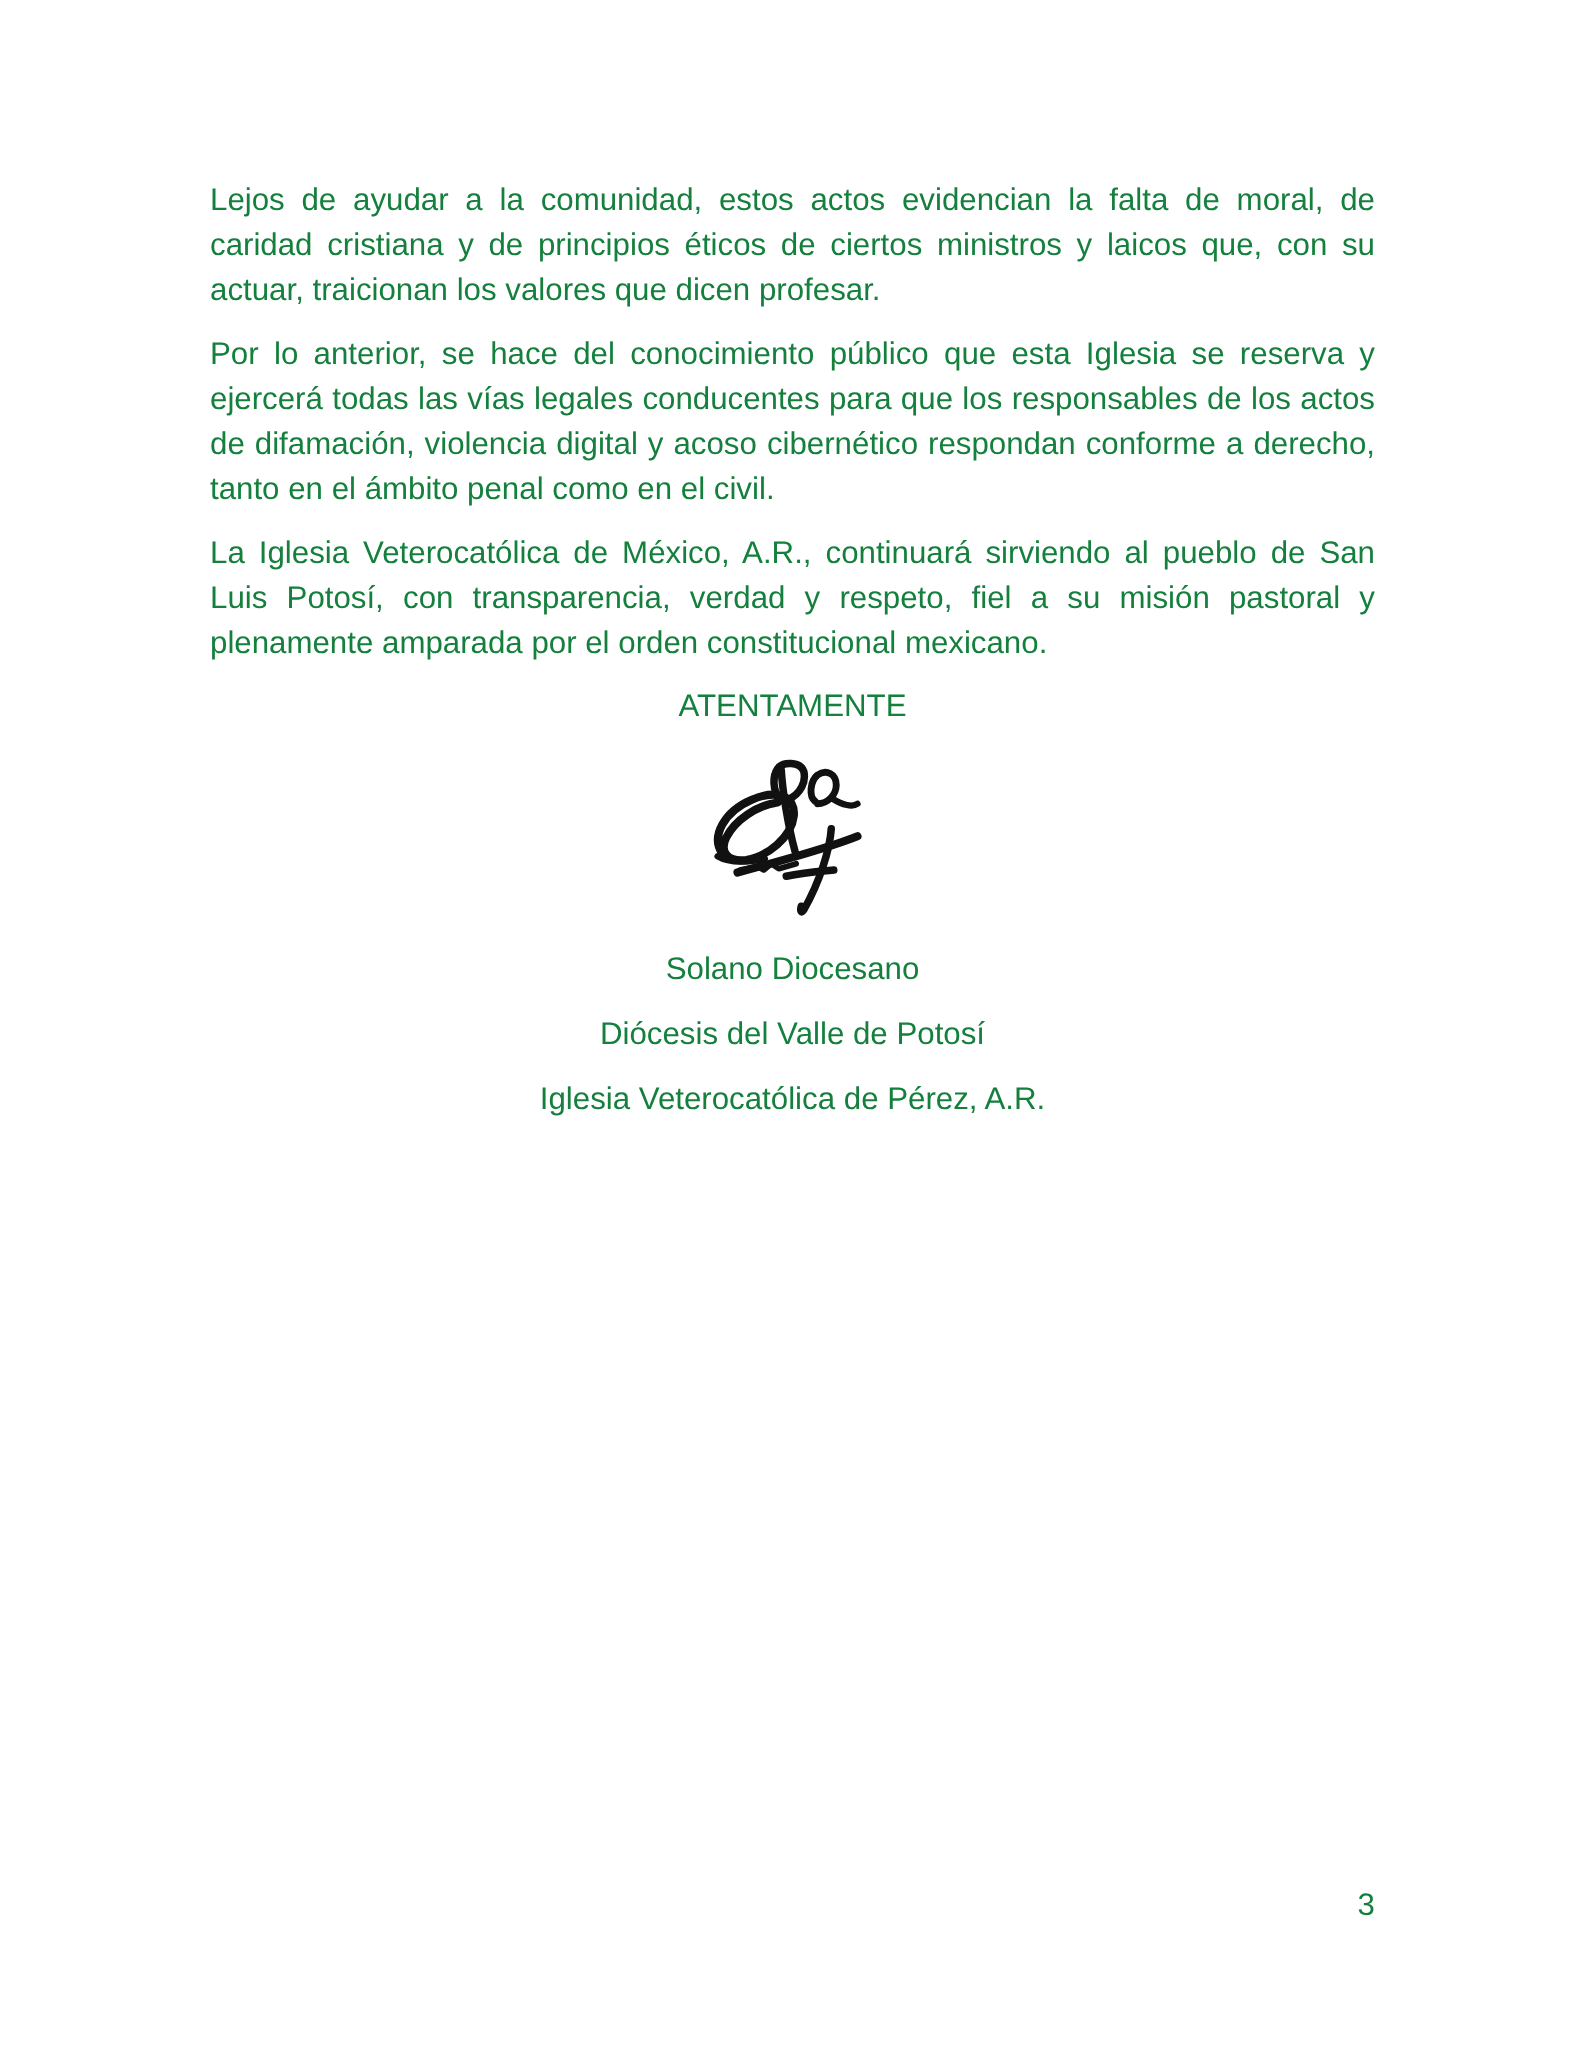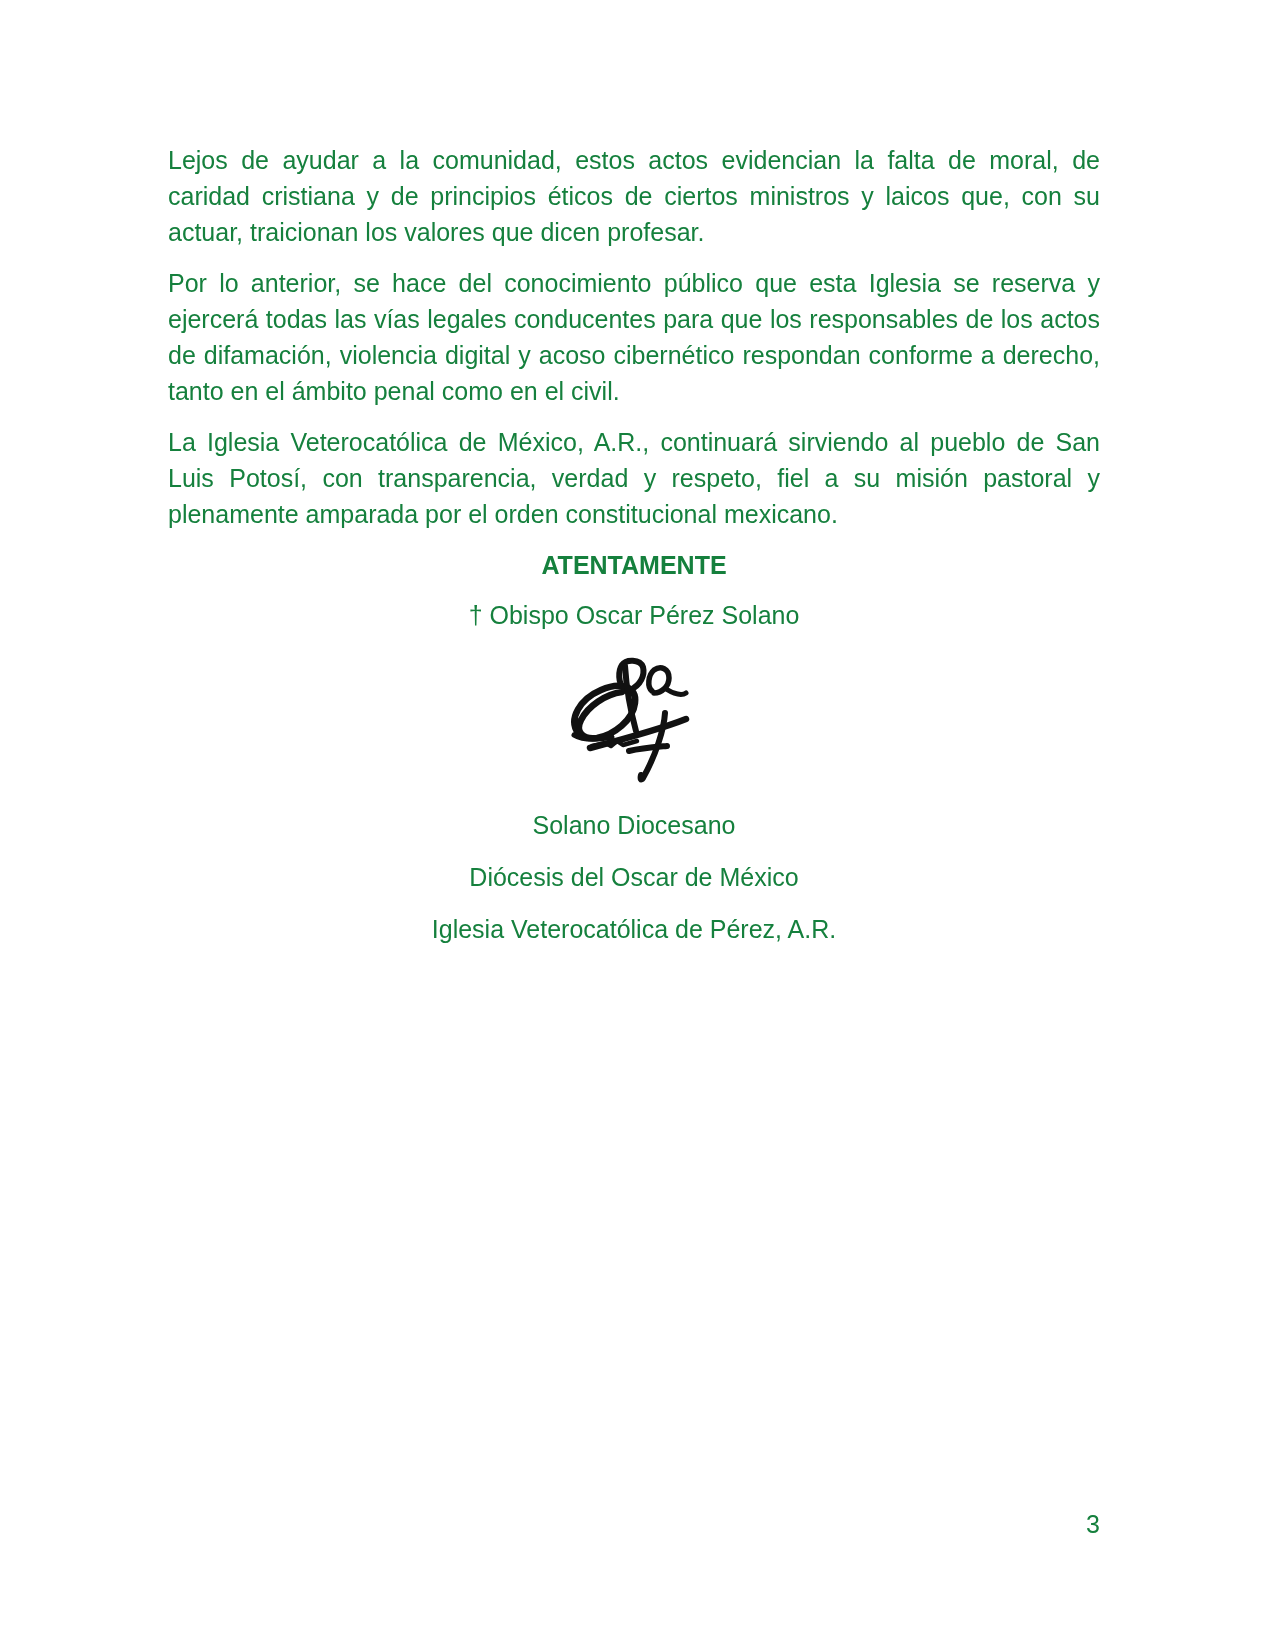--- a/index.html
+++ b/index.html
@@ -29,21 +29,20 @@
     text-align-last: left;
     hyphens: none;
   }
   .center {
     text-align: center;
     font-size: 25px;
     line-height: 36px;
   }
   .closing {
     margin: 3px 0 14px 0;
-    font-weight: bold;
   }
   .signatory {
     margin: 0;
   }
   .sig-wrap {
     margin: 14px auto 0 auto;
     width: 160px;
     height: 160px;
   }
   .sig-wrap svg {
@@ -67,21 +66,20 @@
 <body>
 
 <div class="page">
   <div class="content">
 
     <p class="body">Lejos de ayudar a la comunidad, estos actos evidencian la falta de moral, de caridad cristiana y de principios éticos de ciertos ministros y laicos que, con su actuar, traicionan los valores que dicen profesar.</p>
     <p class="body">Por lo anterior, se hace del conocimiento público que esta Iglesia se reserva y ejercerá todas las vías legales conducentes para que los responsables de los actos de difamación, violencia digital y acoso cibernético respondan conforme a derecho, tanto en el ámbito penal como en el civil.</p>
     <p class="body">La Iglesia Veterocatólica de México, A.R., continuará sirviendo al pueblo de San Luis Potosí, con transparencia, verdad y respeto, fiel a su misión pastoral y plenamente amparada por el orden constitucional mexicano.</p>
 
     <div class="center closing">ATENTAMENTE</div>
-    <div class="center signatory">† Obispo Oscar Pérez Solano</div>
 
     <div class="sig-wrap">
       <svg viewBox="0 0 160 160" fill="none" stroke="#111111" stroke-linecap="round" stroke-linejoin="round">
 
         <path d="M 24,86 C 14,72 26,52 47,43 C 67,34 83,40 81,56 C 79,73 60,88 43,91 C 29,93 21,85 27,73 C 34,59 52,47 68,45" stroke-width="6.5"></path>
 
         <path d="M 20,88 C 30,94 44,93 58,90" stroke-width="5"></path>
 
         <path d="M 70,42 C 64,36 64,24 68,18 C 72,12 86,12 89,20 C 91,28 87,38 76,43 C 73,44 71,44 70,42" stroke-width="6"></path>
 
@@ -95,19 +93,19 @@
 
         <path d="M 38,99 L 52,96 L 57,99 L 63,94 L 69,98 L 83,94" stroke-width="4.5"></path>
 
         <path d="M 111,66 C 110,82 102,108 89,131 C 87,134 86,132 87,128" stroke-width="6"></path>
 
         <path d="M 75,104 C 88,101 102,100 113,99" stroke-width="6"></path>
       </svg>
     </div>
 
     <div class="center title-line">Solano Diocesano</div>
-    <div class="center title-line">Diócesis del Oscar de México</div>
+    <div class="center title-line">Diócesis del Valle de Potosí</div>
     <div class="center title-line">Iglesia Veterocatólica de Pérez, A.R.</div>
 
   </div>
 
   <div class="page-number">3</div>
 </div>
 
 </body></html>

